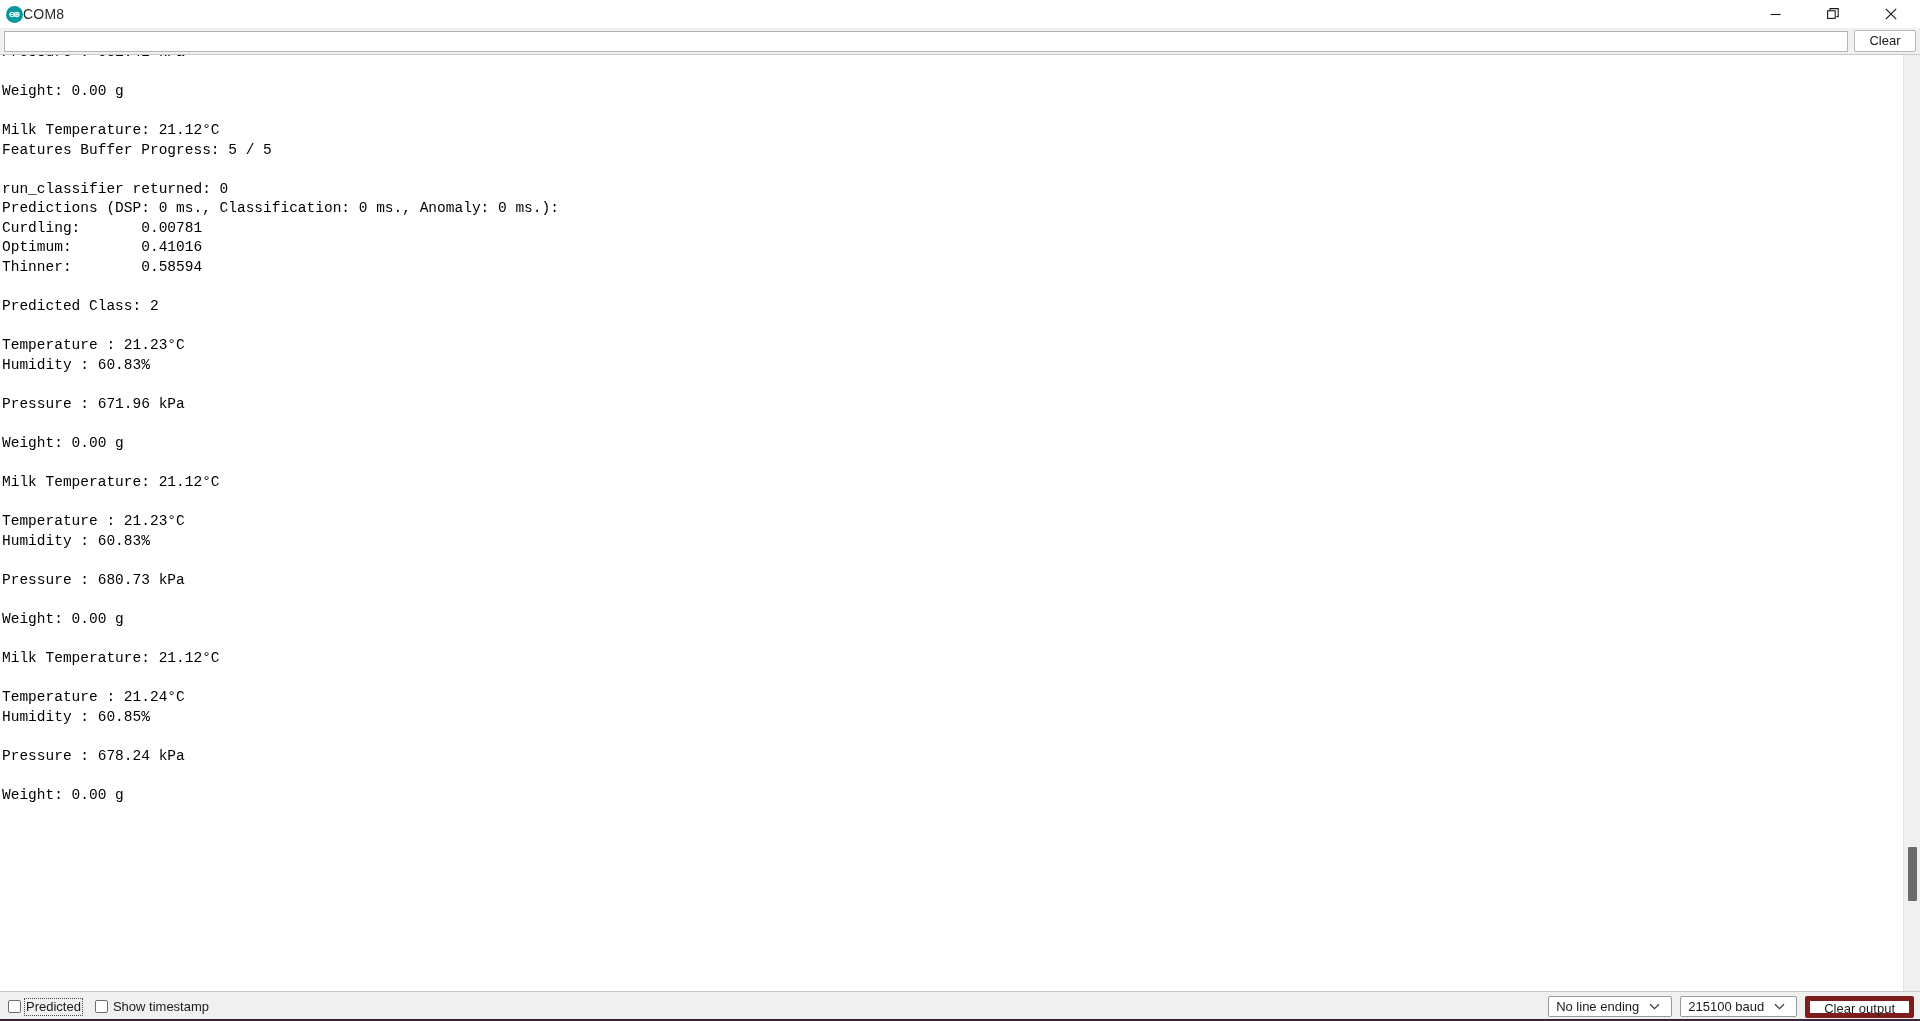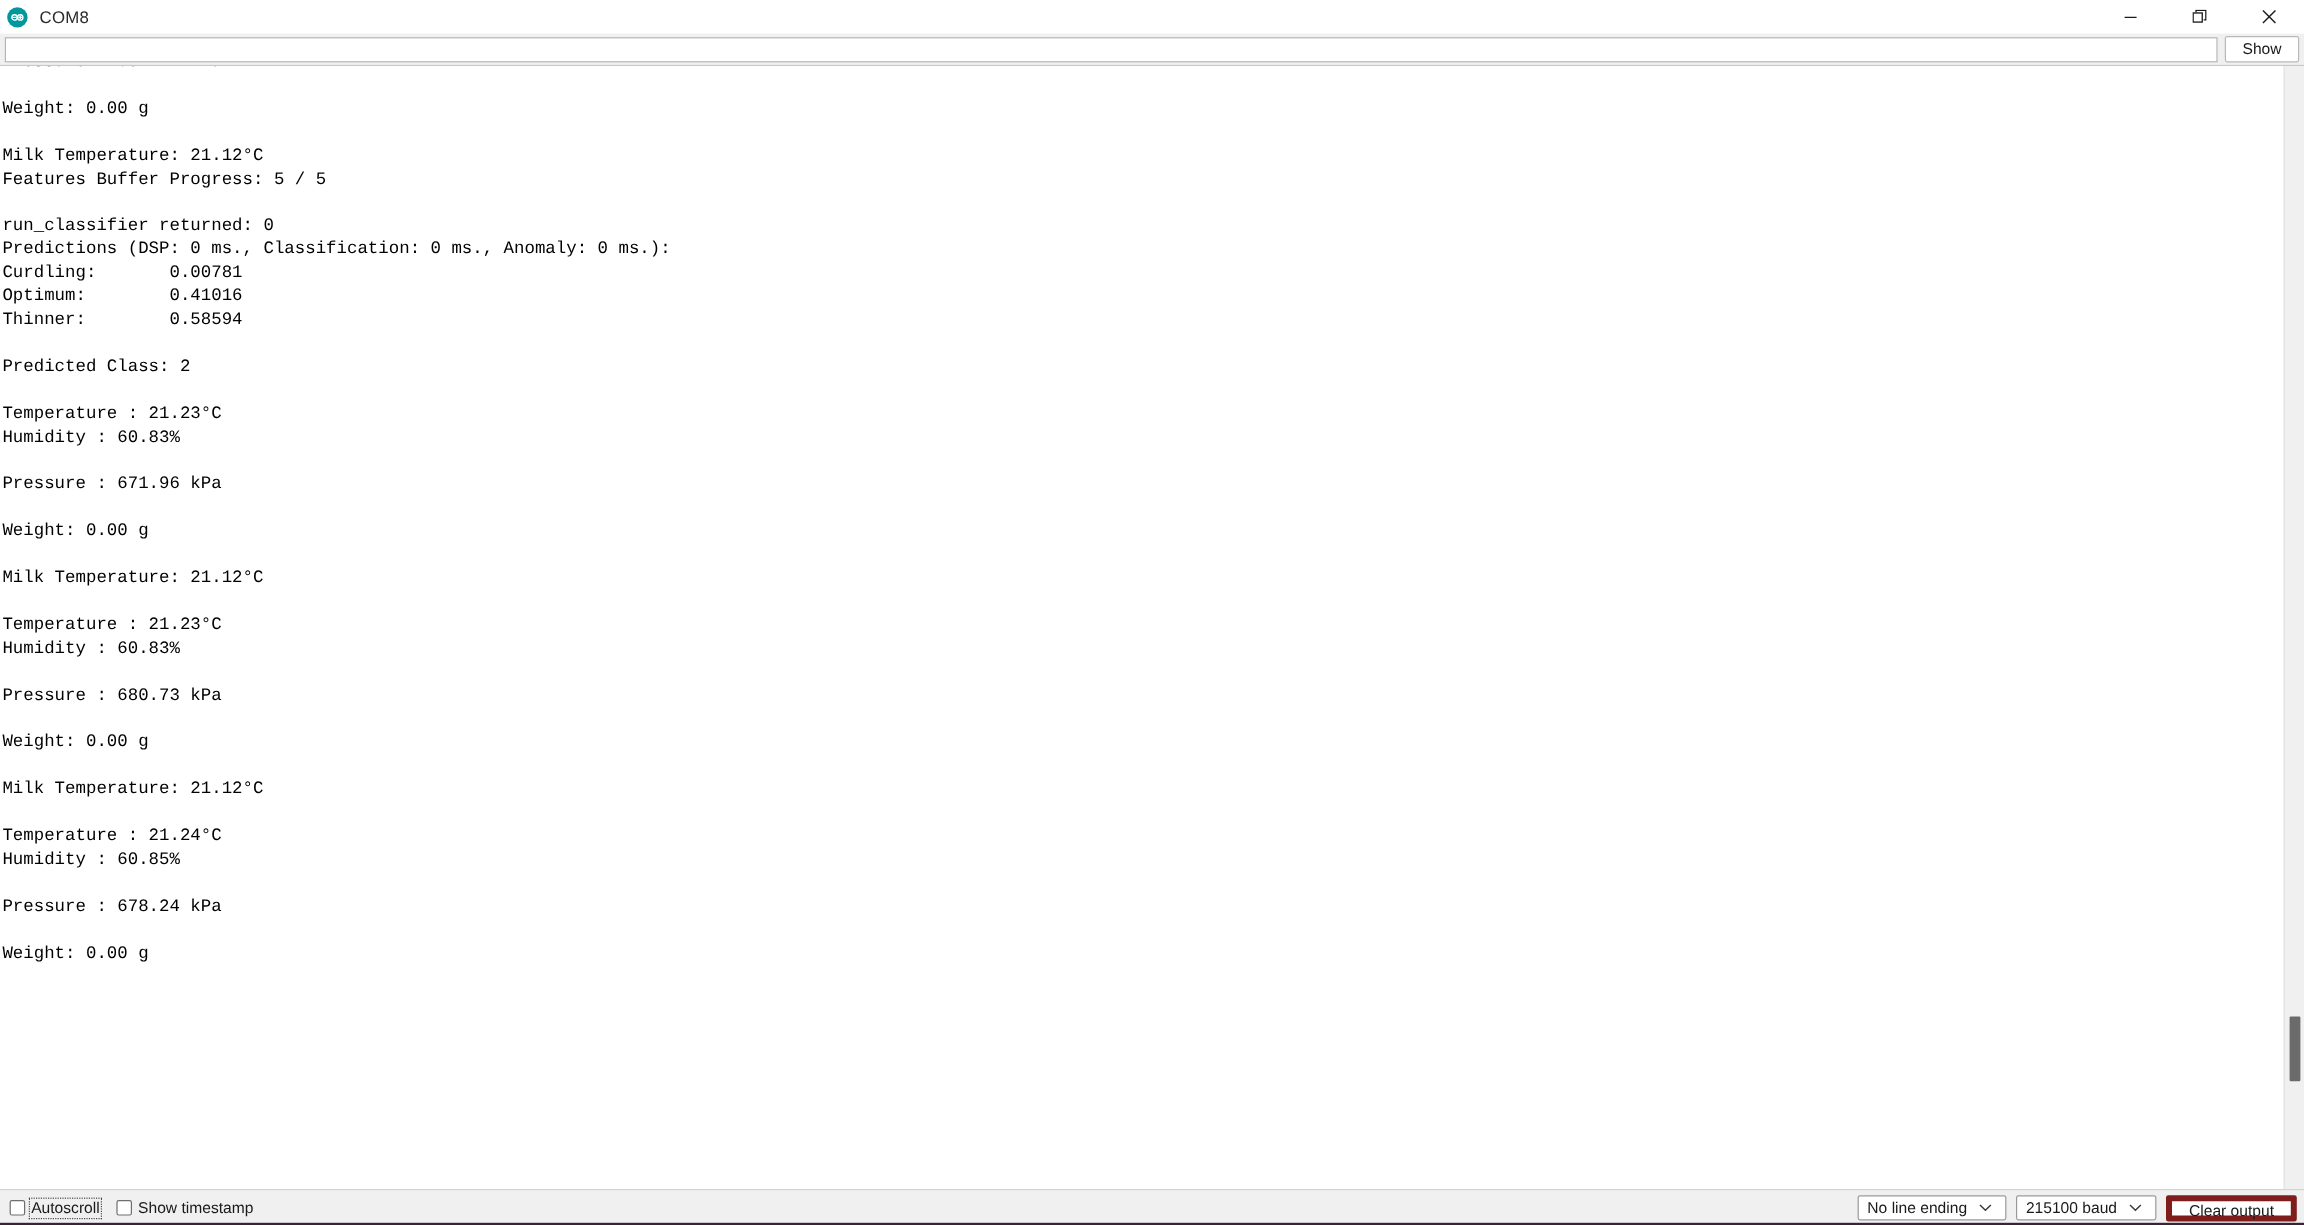--- a/index.html
+++ b/index.html
@@ -35,21 +35,20 @@
     width: 17px; height: 17px;
     border-radius: 50%;
     background: #00979d;
     display: inline-flex;
     align-items: center;
     justify-content: center;
     flex: 0 0 auto;
   }
   .arduino-logo svg { display: block; }
   .win-title {
-    margin-left: 10px;
     font-size: 14px;
     color: #2b2b2b;
     letter-spacing: .2px;
     white-space: nowrap;
   }
   .win-controls {
     position: absolute;
     right: 0; top: 0;
     height: 28px;
     display: flex;
@@ -253,37 +252,37 @@
         <svg width="12" height="12" viewBox="0 0 12 12" aria-hidden="true">
           <line x1="0.8" y1="0.8" x2="11.2" y2="11.2" stroke="#1a1a1a" stroke-width="1.15"></line>
           <line x1="11.2" y1="0.8" x2="0.8" y2="11.2" stroke="#1a1a1a" stroke-width="1.15"></line>
         </svg>
       </button>
     </div>
   </div>
 
   <div class="sendrow">
     <input class="send-input" type="text" placeholder="" style="">
-    <button class="send-btn">Show</button>
+    <button class="send-btn">Clear</button>
   </div>
 
   <div class="console-wrap">
     <div class="console">
       <div class="console-lines" id="console-lines"><div class="ln">Pressure : 681.42 kPa</div><div class="ln blank">&nbsp;</div><div class="ln">Weight: 0.00 g</div><div class="ln blank">&nbsp;</div><div class="ln">Milk Temperature: 21.12°C</div><div class="ln">Features Buffer Progress: 5 / 5</div><div class="ln blank">&nbsp;</div><div class="ln">run_classifier returned: 0</div><div class="ln">Predictions (DSP: 0 ms., Classification: 0 ms., Anomaly: 0 ms.):</div><div class="ln">Curdling:       0.00781</div><div class="ln">Optimum:        0.41016</div><div class="ln">Thinner:        0.58594</div><div class="ln blank">&nbsp;</div><div class="ln">Predicted Class: 2</div><div class="ln blank">&nbsp;</div><div class="ln">Temperature : 21.23°C</div><div class="ln">Humidity : 60.83%</div><div class="ln blank">&nbsp;</div><div class="ln">Pressure : 671.96 kPa</div><div class="ln blank">&nbsp;</div><div class="ln">Weight: 0.00 g</div><div class="ln blank">&nbsp;</div><div class="ln">Milk Temperature: 21.12°C</div><div class="ln blank">&nbsp;</div><div class="ln">Temperature : 21.23°C</div><div class="ln">Humidity : 60.83%</div><div class="ln blank">&nbsp;</div><div class="ln">Pressure : 680.73 kPa</div><div class="ln blank">&nbsp;</div><div class="ln">Weight: 0.00 g</div><div class="ln blank">&nbsp;</div><div class="ln">Milk Temperature: 21.12°C</div><div class="ln blank">&nbsp;</div><div class="ln">Temperature : 21.24°C</div><div class="ln">Humidity : 60.85%</div><div class="ln blank">&nbsp;</div><div class="ln">Pressure : 678.24 kPa</div><div class="ln blank">&nbsp;</div><div class="ln">Weight: 0.00 g</div></div>
     </div>
     <div class="vscroll">
       <div class="vthumb" id="vthumb" style="height: 54px; top: 792px;"></div>
     </div>
   </div>
 
   <div class="statusbar">
     <div class="status-left">
       <label class="chk focused">
         <span class="box"></span>
-        <span class="lbl">Autoscroll</span>
+        <span class="lbl">Predicted</span>
       </label>
       <label class="chk">
         <span class="box"></span>
         <span class="lbl">Show timestamp</span>
       </label>
     </div>
 
     <div class="status-right">
       <div class="combo">
         <span>No line ending</span>

